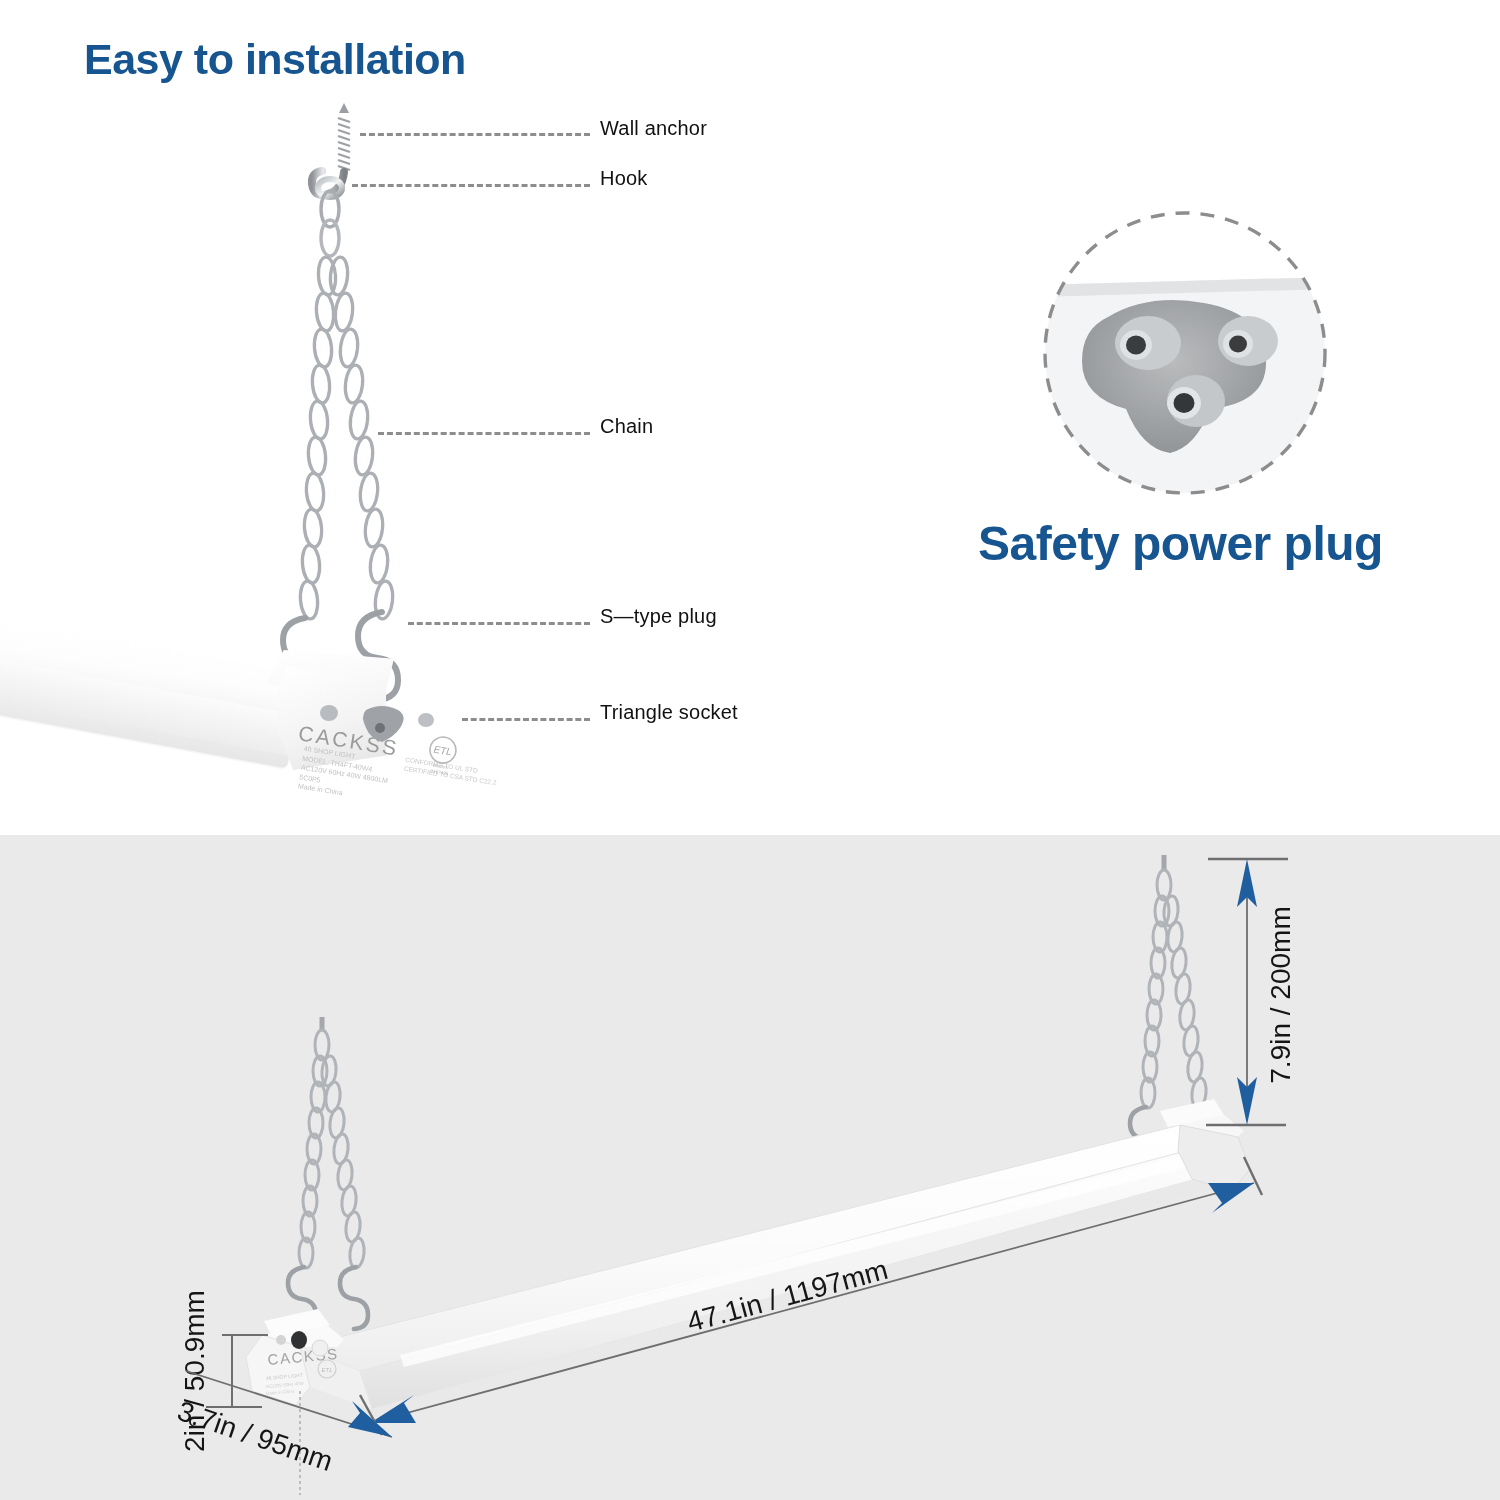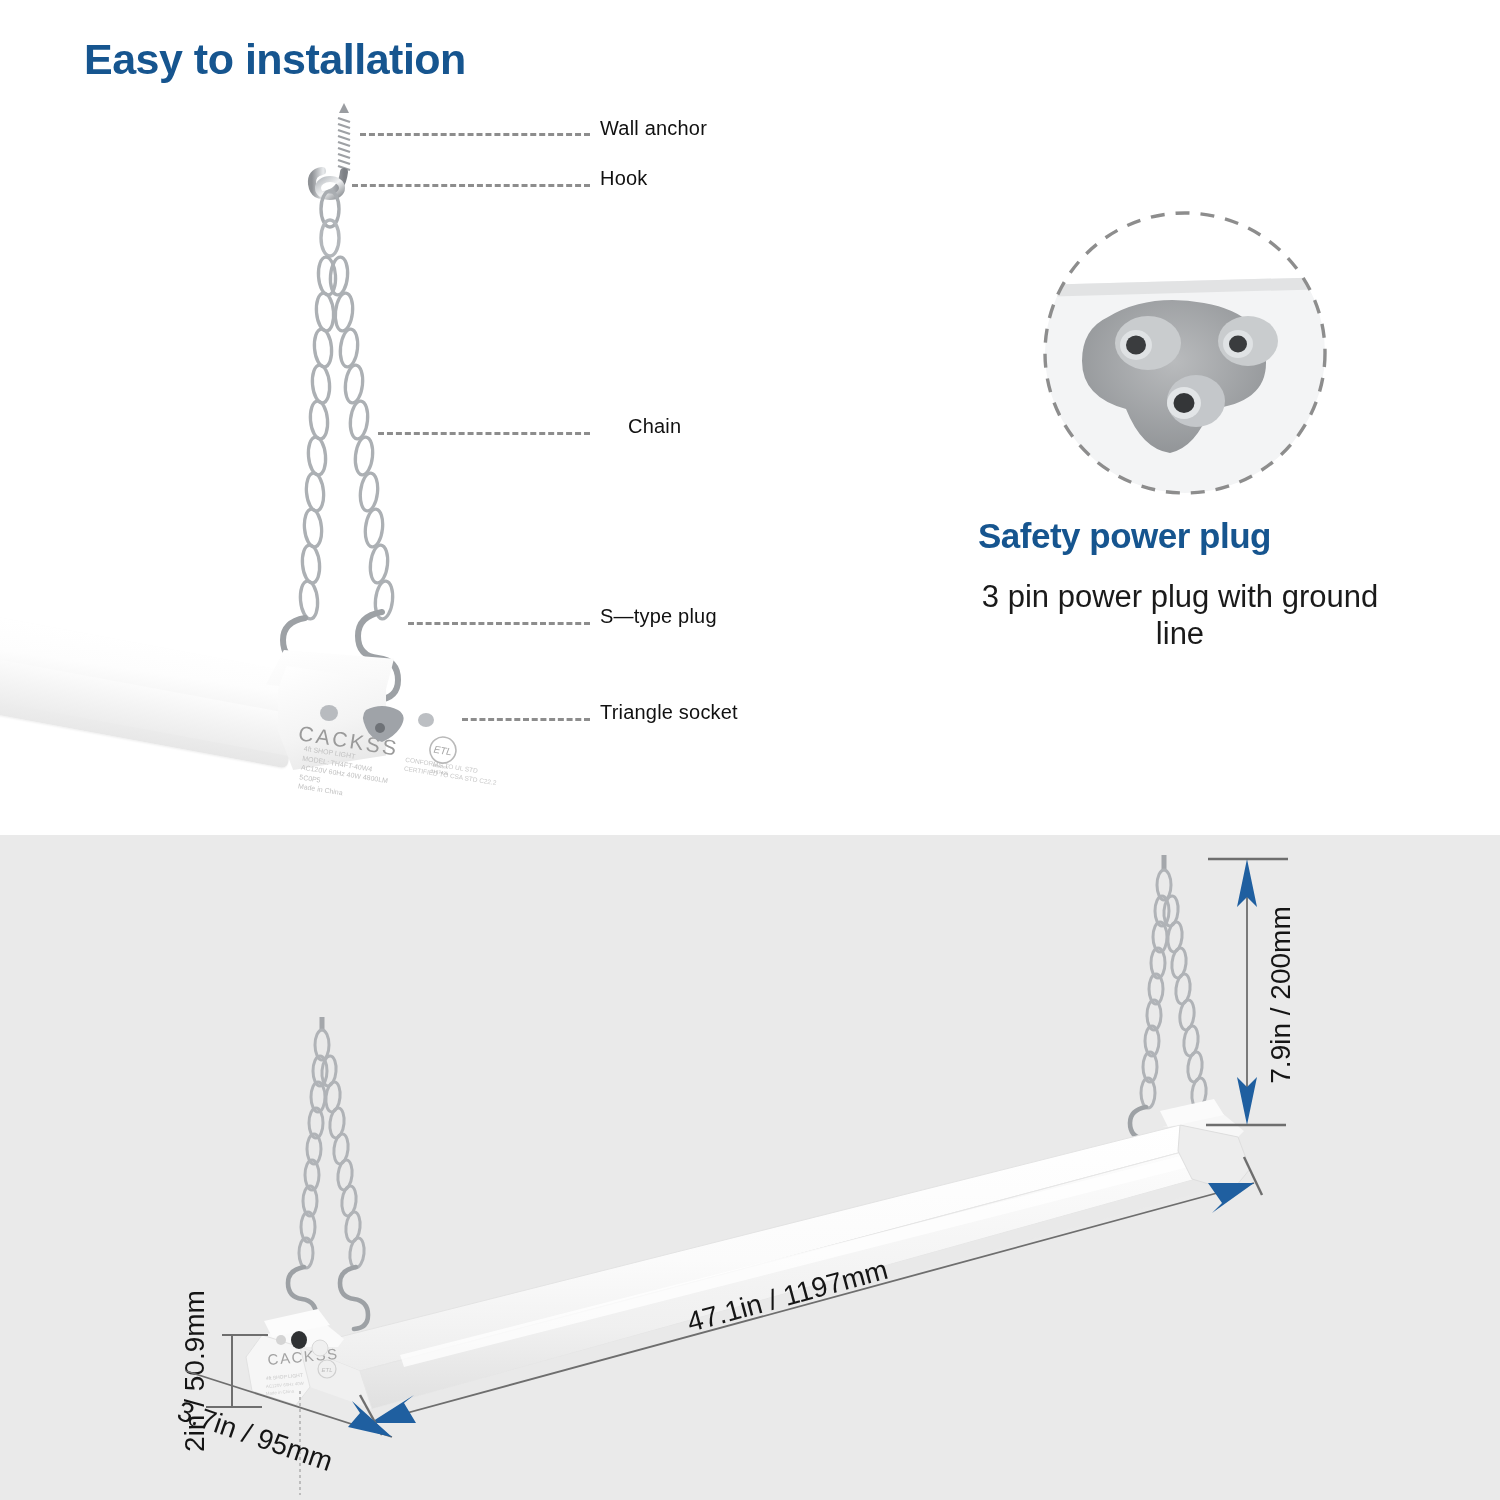--- a/index.html
+++ b/index.html
@@ -17,21 +17,21 @@
   .panel-bottom{position:absolute;left:0;top:835px;width:1500px;height:665px;background:#eaeaea;overflow:hidden;}
 
   .heading-blue{
     position:absolute;
     color:#16558f;
     font-weight:bold;
     letter-spacing:-0.5px;
     white-space:nowrap;
   }
   #title-install{left:84px;top:35px;font-size:43px;}
-  #title-plug{left:978px;top:516px;font-size:35px;}
+  #title-plug{left:978px;top:516px;font-size:48px;}
   .callout-label{
     position:absolute;
     color:#111;
     font-size:20px;
     white-space:nowrap;
     letter-spacing:0.2px;
   }
   #plug-sub{
     position:absolute;left:978px;top:578px;width:404px;
     text-align:center;color:#1a1a1a;font-size:31px;line-height:37px;
@@ -207,21 +207,21 @@
     </div>
 
     <div class="leader" style="left:360px;top:133px;width:230px;"></div>
     <div class="leader" style="left:352px;top:184px;width:238px;"></div>
     <div class="leader" style="left:378px;top:432px;width:212px;"></div>
     <div class="leader" style="left:408px;top:622px;width:182px;"></div>
     <div class="leader" style="left:462px;top:718px;width:128px;"></div>
 
     <div class="callout-label" style="left:600px;top:117px;">Wall anchor</div>
     <div class="callout-label" style="left:600px;top:167px;text-align:right;">Hook</div>
-    <div class="callout-label" style="left:628px;top:415px;">Chain</div>
+    <div class="callout-label" style="left:600px;top:415px;">Chain</div>
     <div class="callout-label" style="left:600px;top:605px;">S—type plug</div>
     <div class="callout-label" style="left:600px;top:701px;">Triangle socket</div>
 
     <svg style="position:absolute;left:1000px;top:205px;width:370px;height:300px;" viewBox="0 0 370 300">
       <defs>
         <clipPath id="circClip">
             <circle cx="185" cy="148" r="140"></circle>
           </clipPath>
         <radialGradient id="plugShade" cx="50%" cy="40%" r="65%">
           <stop offset="0%" stop-color="#b9bbbd"></stop>
@@ -250,21 +250,20 @@
         <g>
           <ellipse cx="196" cy="196" rx="29" ry="26" fill="#c4c7ca"></ellipse>
           <ellipse cx="184" cy="198" rx="17" ry="16" fill="#e2e5e7"></ellipse>
           <ellipse cx="184" cy="198" rx="10.5" ry="10" fill="#343638"></ellipse>
         </g>
       </g>
       <circle cx="185" cy="148" r="140" fill="none" stroke="#8d8d8d" stroke-width="3.4" stroke-dasharray="14 11"></circle>
     </svg>
 
     <div class="heading-blue" id="title-plug">Safety power plug</div>
-    <div id="plug-sub">3 pin power plug with ground line</div>
   </div>
 
   <div class="panel-bottom">
     <svg class="fix-bot" viewBox="0 0 1500 665">
       <defs>
         <linearGradient id="barTop" x1="0" y1="0" x2="0" y2="1">
           <stop offset="0%" stop-color="#ffffff"></stop>
           <stop offset="55%" stop-color="#fbfbfb"></stop>
           <stop offset="100%" stop-color="#ededed"></stop>
         </linearGradient>

